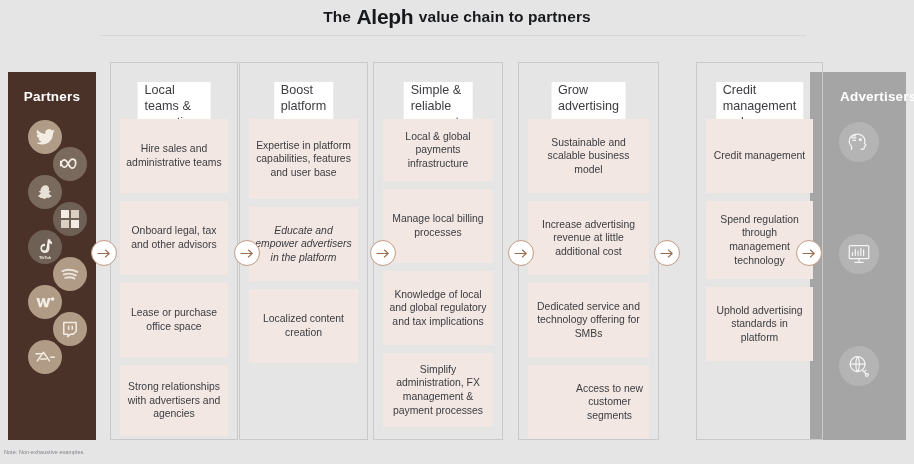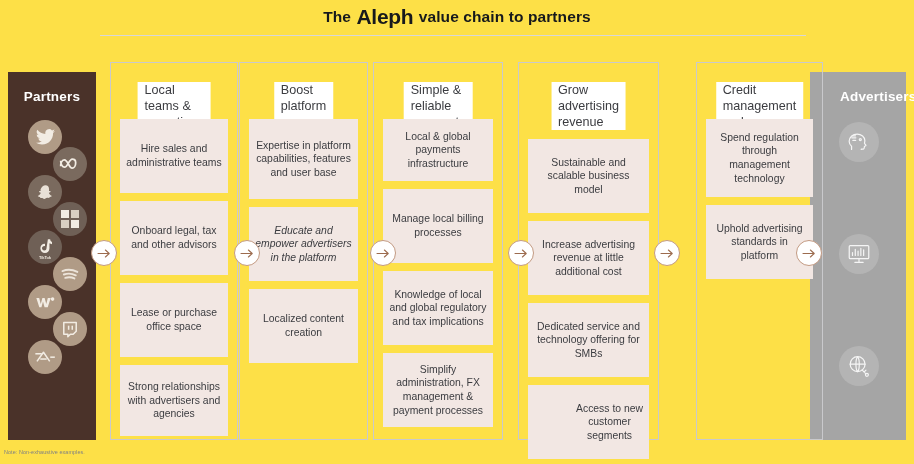--- a/index.html
+++ b/index.html
@@ -2,21 +2,21 @@
 <html><head>
 <meta charset="utf-8">
 <style>
   * { box-sizing: border-box; margin: 0; padding: 0; }
   html, body {
     width: 914px; height: 464px;
     background: #ffffff;
     font-family: "Liberation Sans", sans-serif;
     overflow: hidden;
   }
-  #page { position: relative; width: 914px; height: 464px; background: #fde047; }
+  #page { position: relative; width: 914px; height: 464px; background: #e5e5e5; }
 
   
   #title-bar {
     position: absolute; left: 0; top: 6px; width: 914px; height: 26px;
     text-align: center;
   }
   #title-text {
     display: inline-block;
     font-size: 15.5px; font-weight: bold; color: #17191c;
     letter-spacing: 0.1px; white-space: nowrap;
@@ -251,31 +251,32 @@
           <div class="card" style="height: 74px;">Manage local billing processes</div>
           <div class="card" style="height: 74px;">Knowledge of local and global regulatory and tax implications</div>
           <div class="card" style="height: 74px;">Simplify administration, FX management &amp; payment processes</div>
         </div>
       </div>
       <div class="stage" style="left: 518px; width: 141px;">
         <div class="stage-head">Grow
 advertising
 revenue</div>
         <div class="stage-body">
-          <div class="card" style="height: 74px; margin-top: 20px;">Sustainable and scalable business model</div>
+          <div class="card" style="height: 74px;">Sustainable and scalable business model</div>
           <div class="card" style="height: 74px;">Increase advertising revenue at little additional cost</div>
           <div class="card" style="height: 74px;">Dedicated service and technology offering for SMBs</div>
           <div class="card" style="height: 74px; padding-left: 48px;">Access to new customer segments</div>
         </div>
       </div>
       <div class="stage" style="left: 696px; width: 127px;">
         <div class="stage-head">Credit
 management and
 spend regulation</div>
         <div class="stage-body">
+          <div class="card" style="height: 74px;">Credit management</div>
           <div class="card" style="height: 78px;">Spend regulation through management technology</div>
           <div class="card" style="height: 74px;">Uphold advertising standards in platform</div>
         </div>
       </div>
     </div>
 
   <div id="arrows-host">
       <div class="arrow" style="left: 91px;">
         <svg width="15" height="11" viewBox="0 0 15 11" aria-hidden="true">
           <path d="M1 5.5 H12 M8.4 2 L12.2 5.5 L8.4 9" fill="none" stroke="#9c6b4e" stroke-width="1.1" stroke-linecap="round" stroke-linejoin="round"></path>

